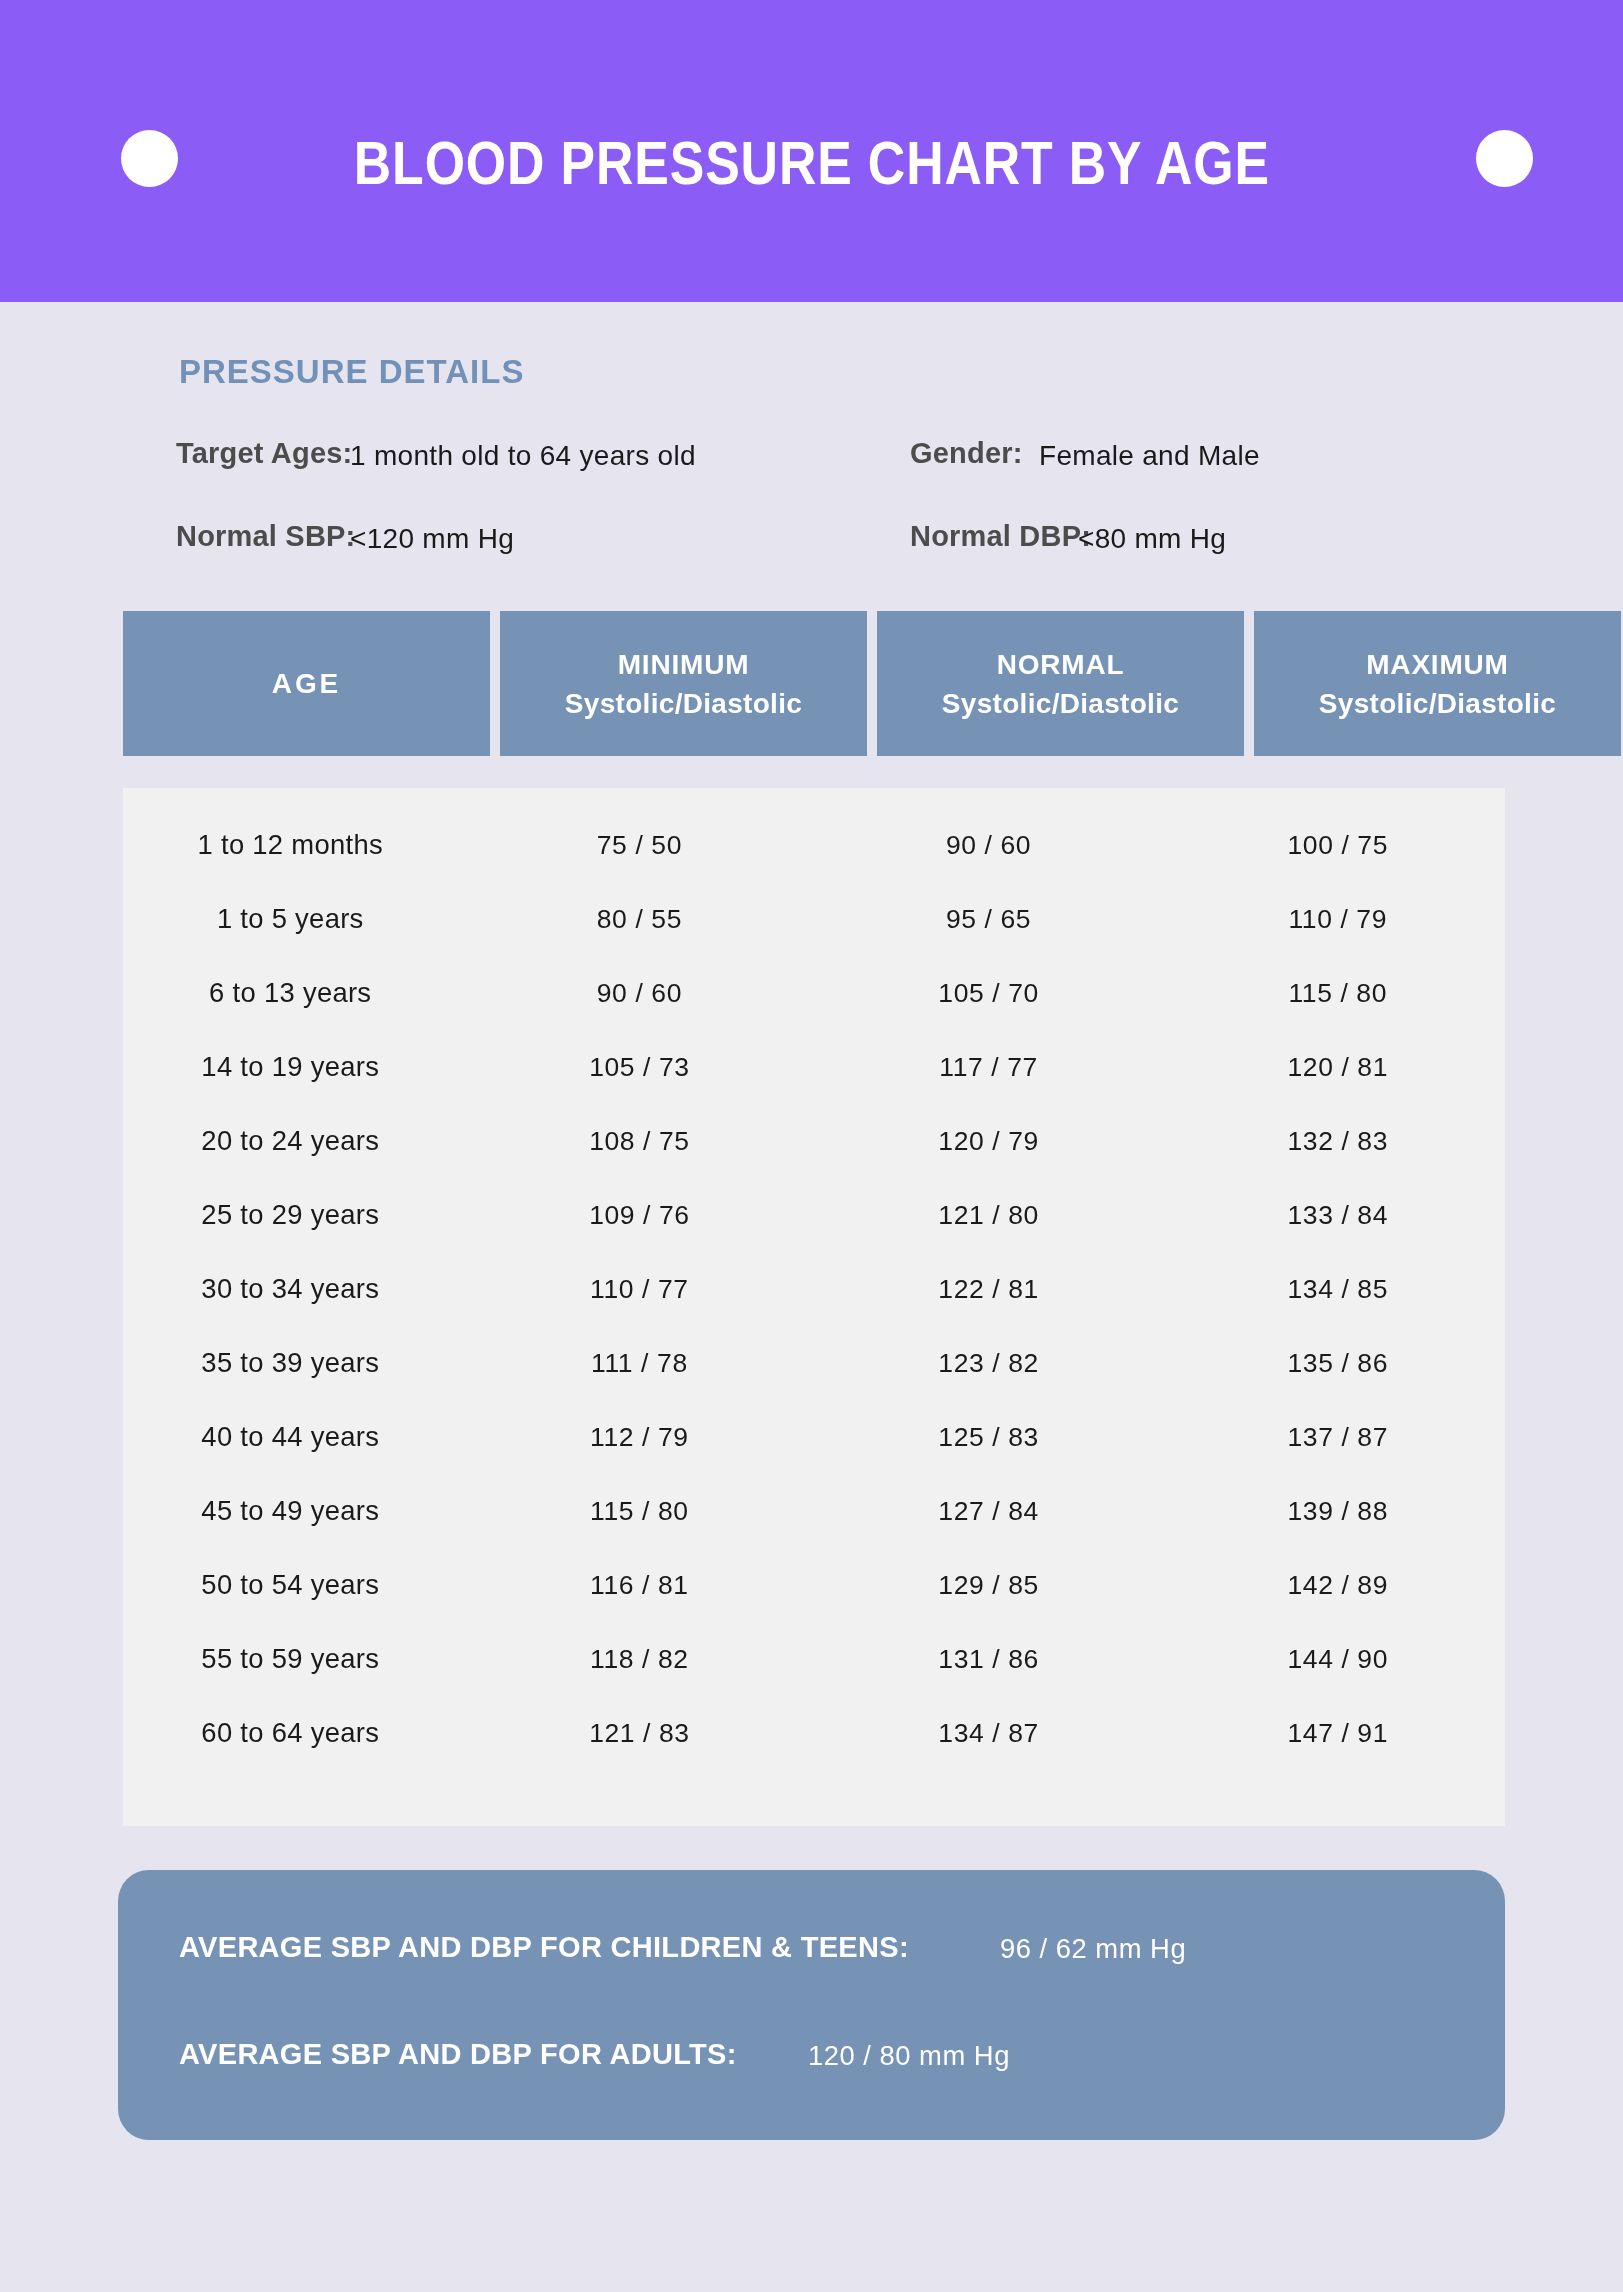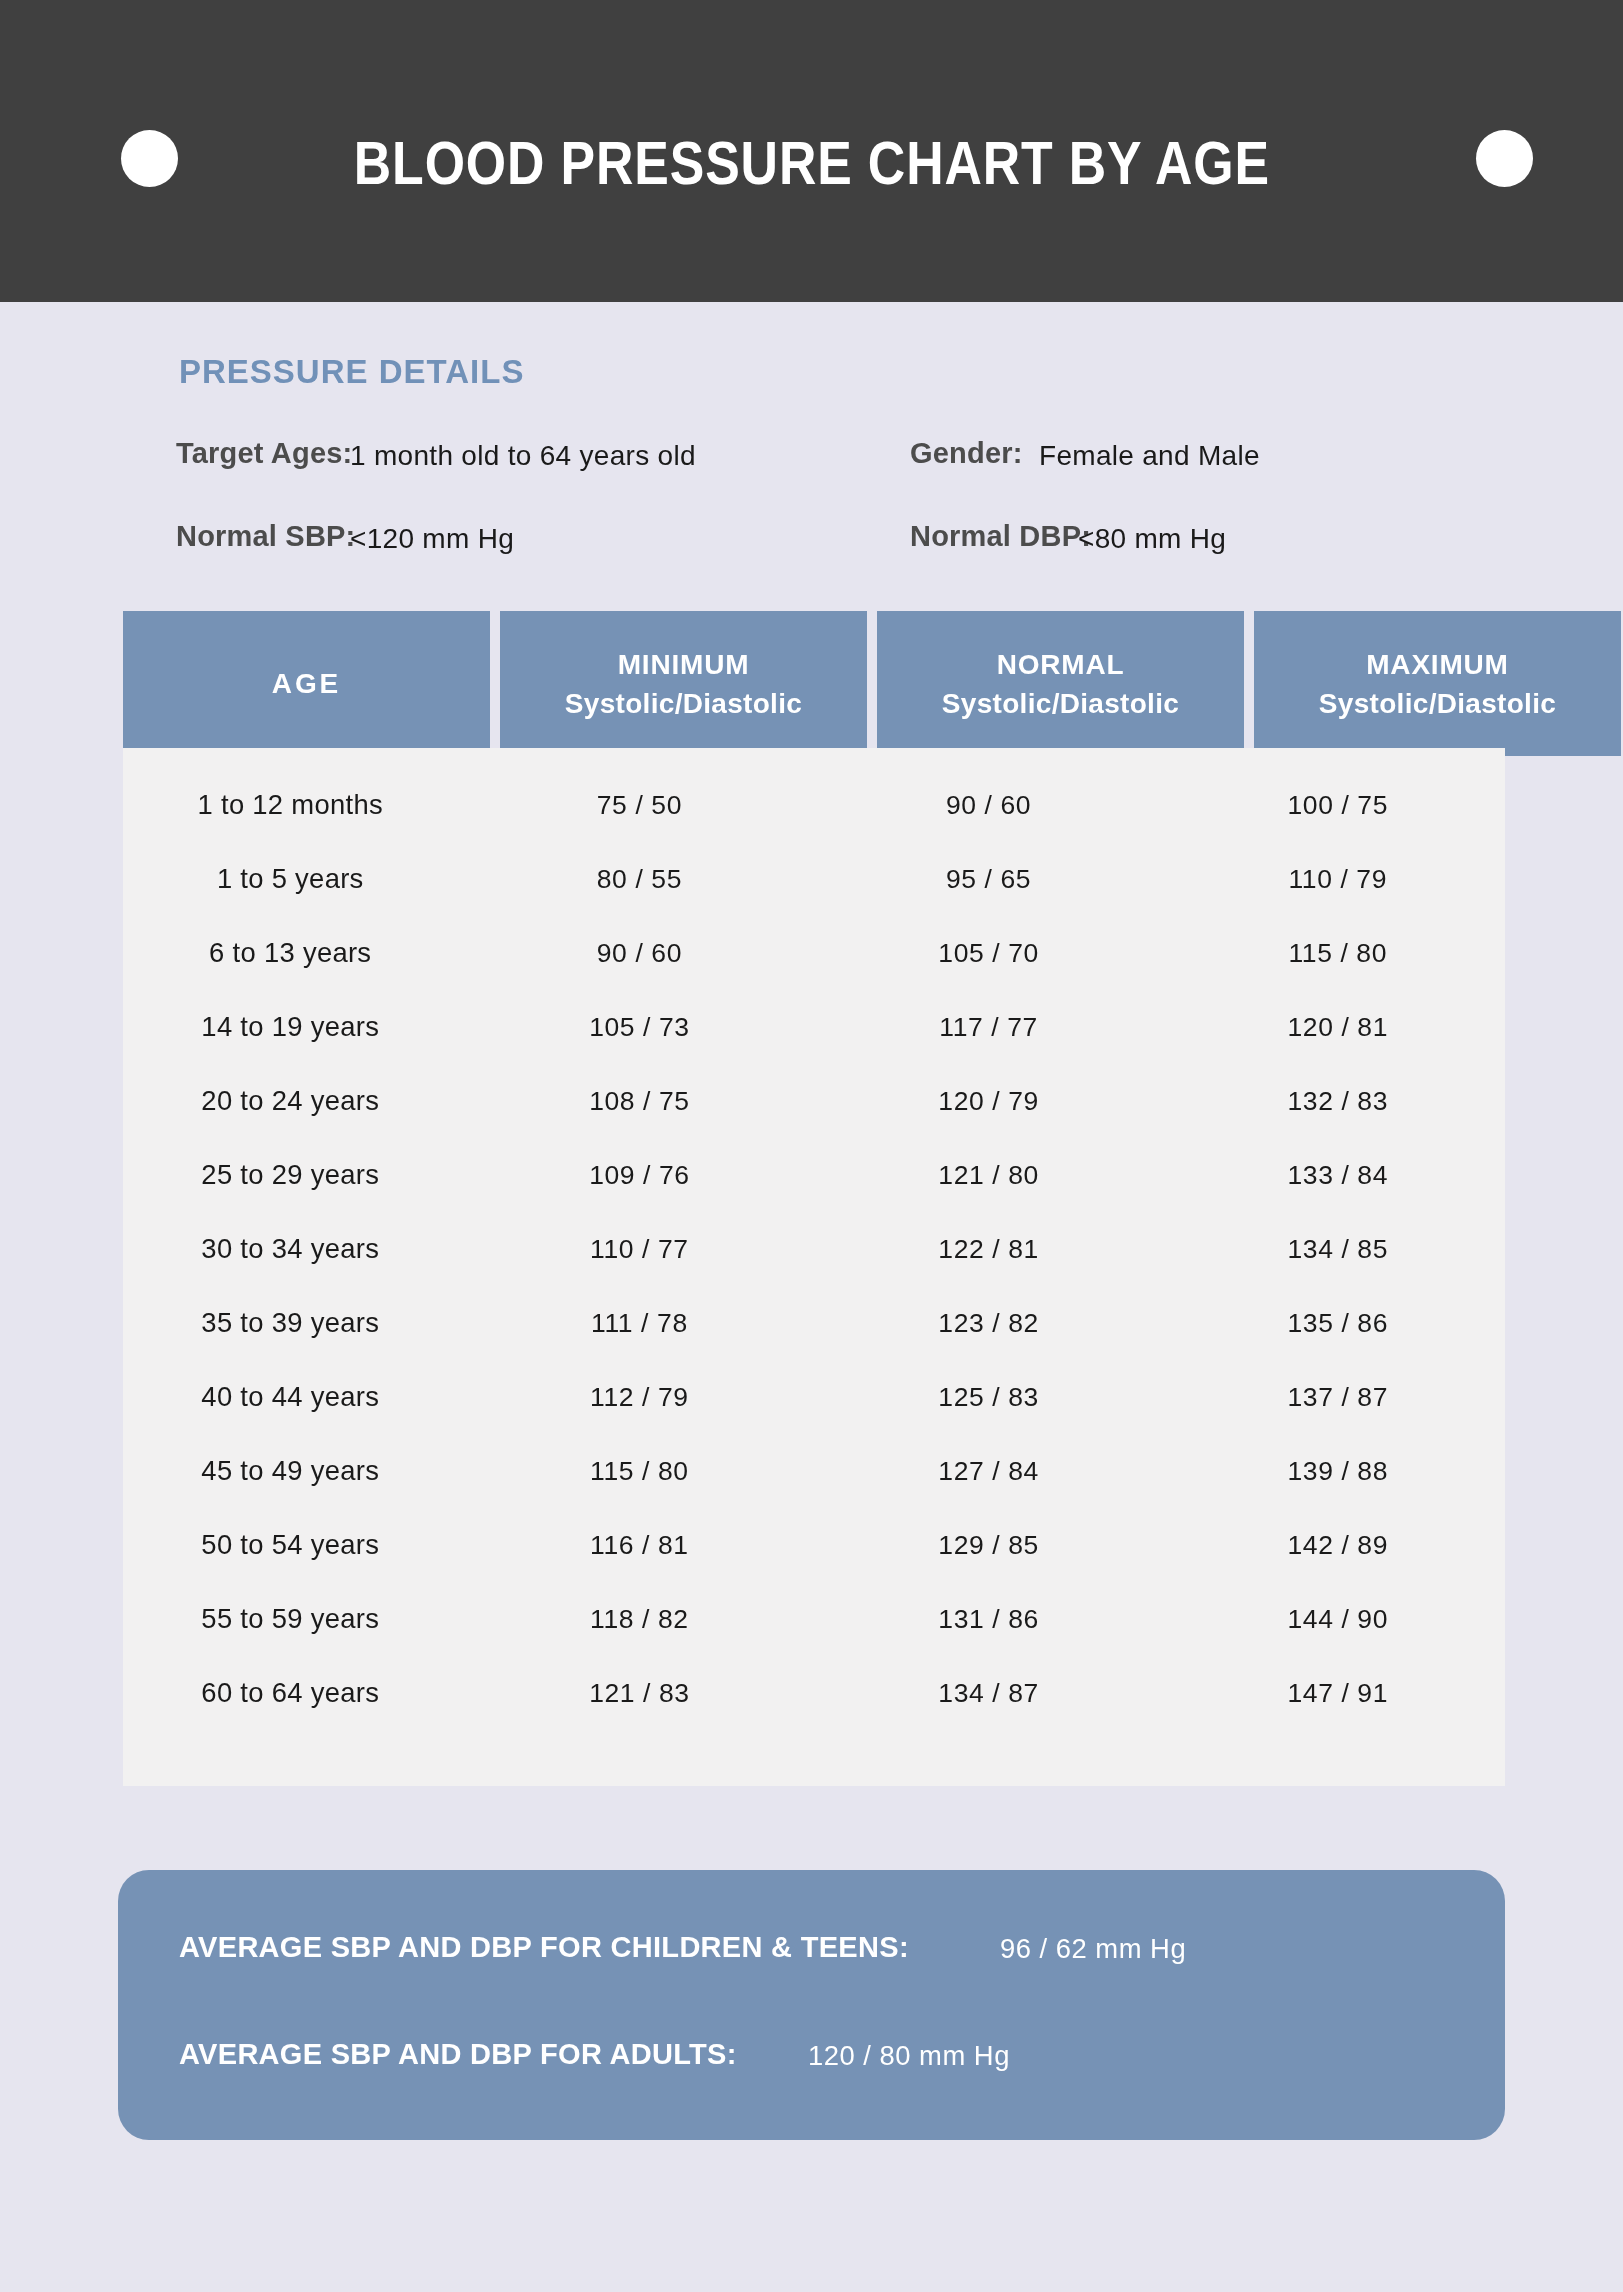--- a/index.html
+++ b/index.html
@@ -6,21 +6,21 @@
   html,body { background:#cfcfda; }
   body { font-family:"Liberation Sans", sans-serif; }
   .page {
     position:relative; width:1623px; height:2293px;
     background:#e6e5ef; overflow:hidden; margin:0 auto;
   }
 
   
   .banner {
     position:absolute; left:0; top:0; width:1623px; height:302px;
-    background:#404040;
+    background:#8b5cf6;
   }
   .banner-title {
     position:absolute; left:0; top:129px; width:100%;
     text-align:center; line-height:69px;
   }
   .banner-title span {
     display:inline-block; transform:scaleX(0.85); transform-origin:center;
     font-size:61px; font-weight:700; color:#ffffff; letter-spacing:1px;
     white-space:nowrap;
   }
@@ -52,21 +52,21 @@
   }
   .th-cell {
     background:#7692b5; color:#ffffff; display:flex; flex-direction:column;
     align-items:center; justify-content:center; text-align:center;
   }
   .th-line1 { font-size:28px; font-weight:700; letter-spacing:0.8px; line-height:39px; }
   .th-line1.age-head { letter-spacing:2.9px; }
   .th-line2 { font-size:28px; font-weight:700; letter-spacing:0.3px; line-height:39px; }
 
   .table-body {
-    position:absolute; left:123px; top:748px; width:1382px; height:1038px;
+    position:absolute; left:123px; top:788px; width:1382px; height:1038px;
     background:#f2f1f1; padding-top:20px;
   }
   .t-row {
     height:74px; display:grid; grid-template-columns:repeat(4, 1fr);
     column-gap:14.7px; align-items:center; text-align:center;
   }
   .cell.age { font-size:27.4px; color:#1a1a1a; letter-spacing:0.3px; }
   .cell.val { font-size:26.5px; color:#1a1a1a; letter-spacing:0.6px; }
 
   

